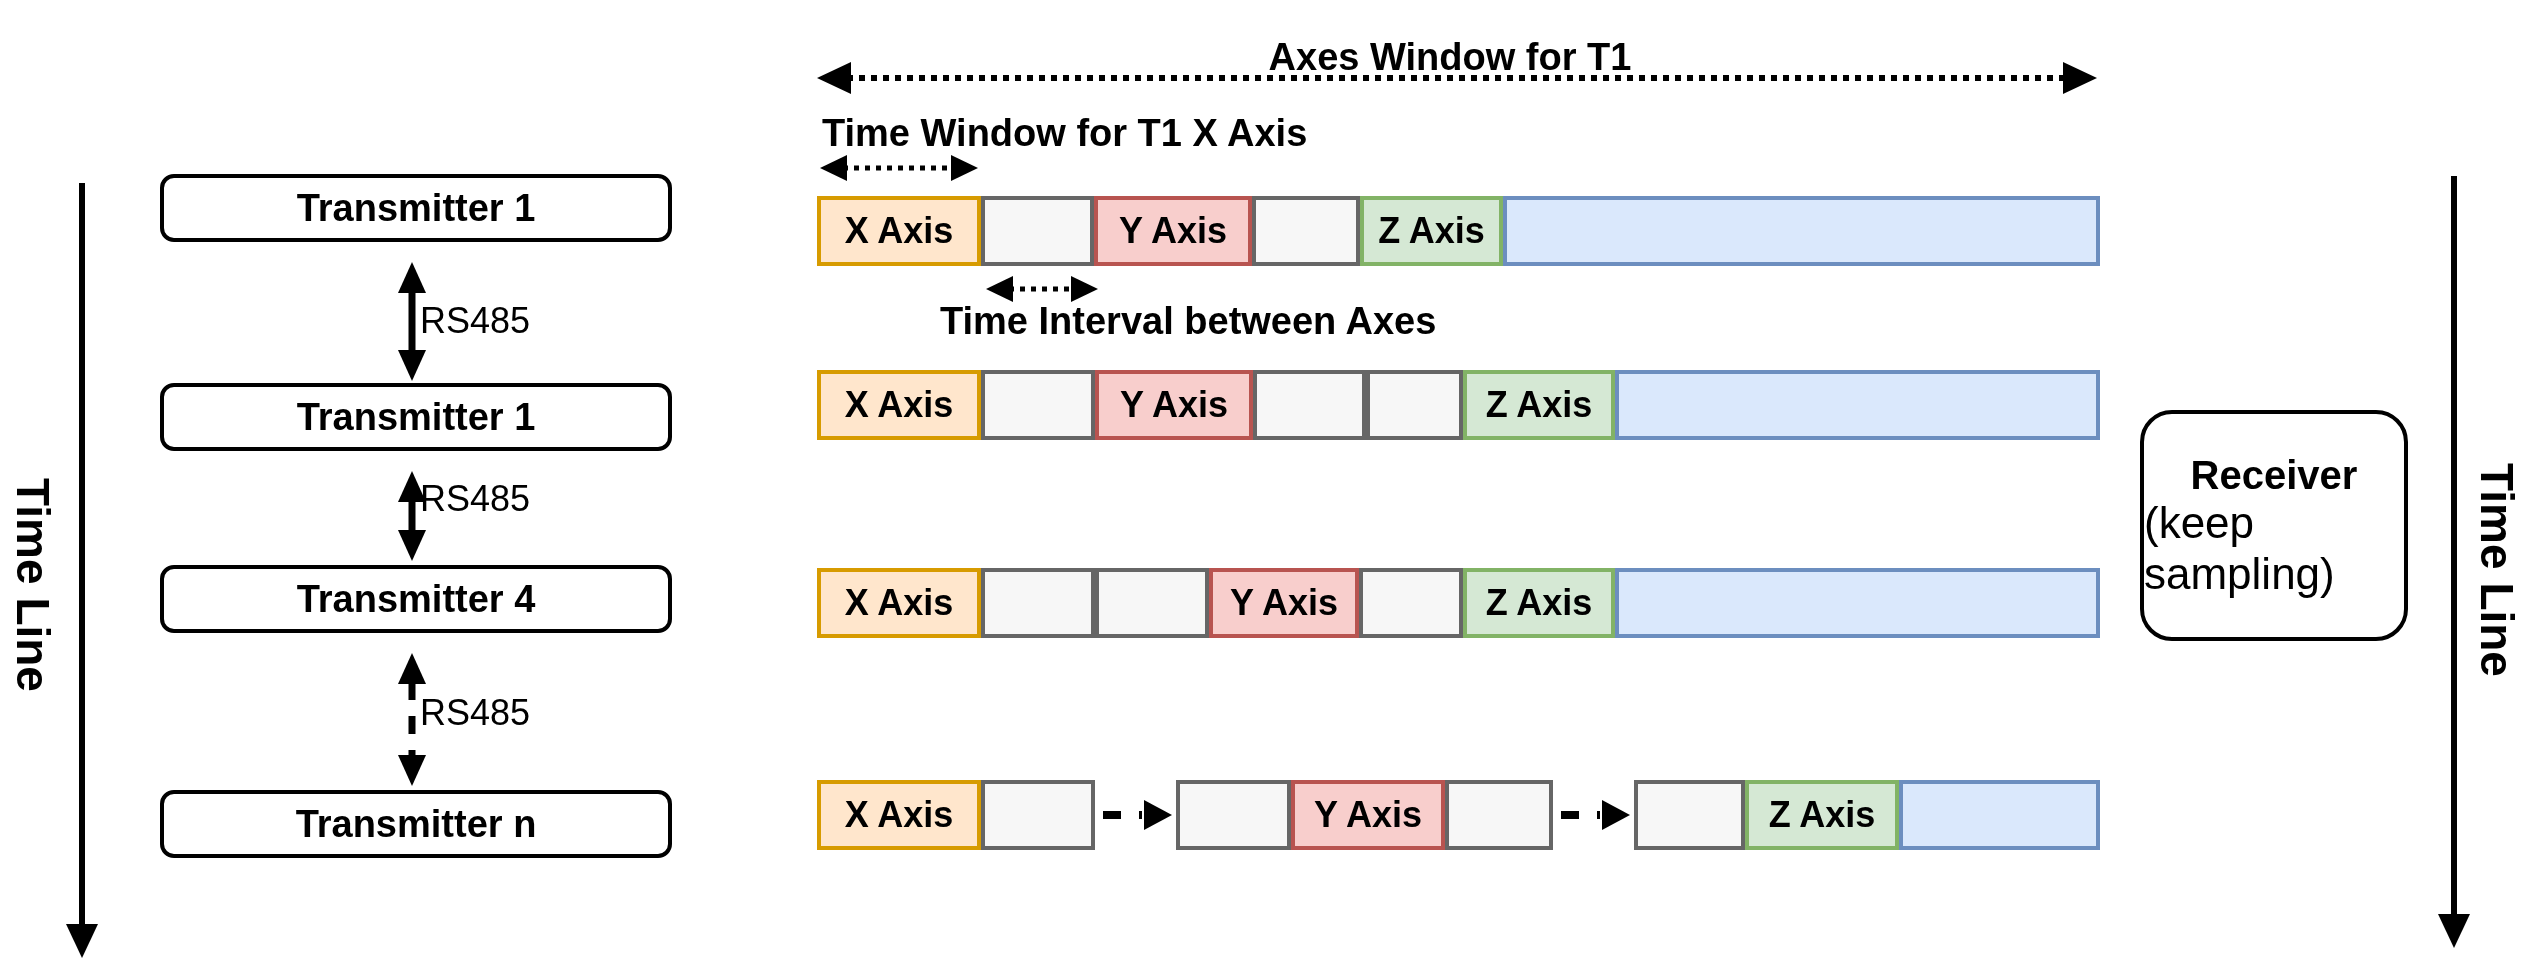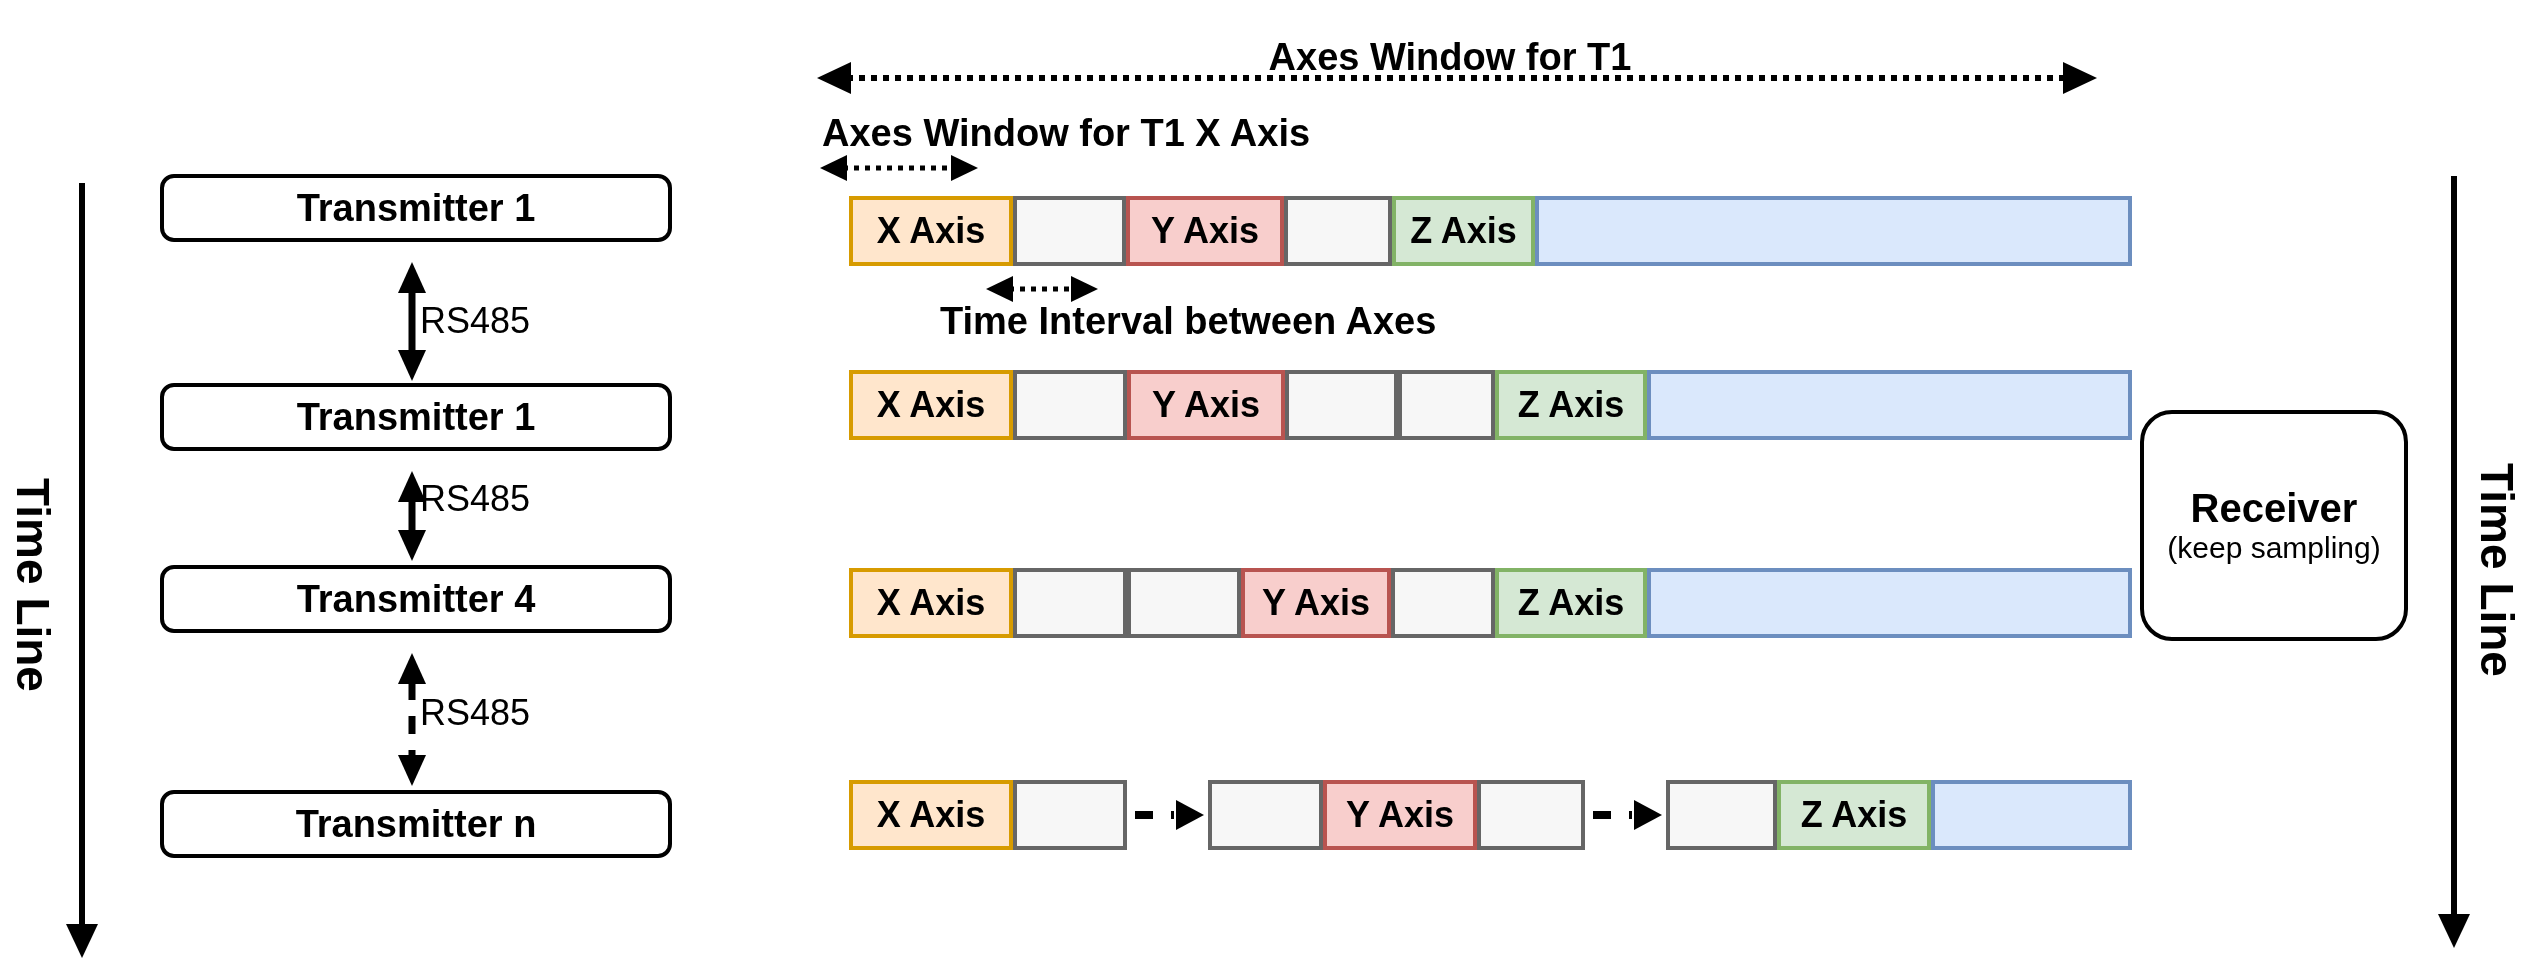--- a/index.html
+++ b/index.html
@@ -7,23 +7,23 @@
        font-family:"Liberation Sans", sans-serif;color:#000;}
   
   #arrows{position:absolute;left:0;top:0;width:2535px;height:979px;}
   
   .node{position:absolute;box-sizing:border-box;background:#fff;border:4px solid #000;
         display:flex;align-items:center;justify-content:center;flex-direction:column;}
   .transmitter{left:160px;width:512px;height:68px;border-radius:14px;
                font-size:38px;font-weight:700;}
   .receiver{left:2140px;top:410px;width:268px;height:231px;border-radius:32px;}
   .receiver .rtitle{font-size:40px;font-weight:700;line-height:1.15;}
-  .receiver .rsub{font-size:30px;font-weight:400;line-height:1.15;}
+  .receiver .rsub{font-size:44px;font-weight:400;line-height:1.15;}
   
-  .bar-row{position:absolute;left:817px;display:flex;height:70px;margin-left:32px;}
+  .bar-row{position:absolute;left:817px;display:flex;height:70px;}
   .seg{height:70px;box-sizing:border-box;border:4px solid #666;flex:0 0 auto;
        display:flex;align-items:center;justify-content:center;
        font-size:36px;font-weight:700;white-space:nowrap;}
   .seg-x{background:var(--x_fill);border-color:var(--x_stroke);}
   .seg-y{background:var(--y_fill);border-color:var(--y_stroke);}
   .seg-z{background:var(--z_fill);border-color:var(--z_stroke);}
   .seg-gap{background:var(--idle_fill);border-color:var(--idle_stroke);}
   .seg-fill{background:var(--window_fill);border-color:var(--window_stroke);}
   .seg-harrow{height:70px;flex:0 0 auto;display:flex;align-items:center;
               justify-content:center;background:transparent;border:none;}
@@ -108,21 +108,21 @@
 <div class="ann rs485" style="top:300px;">RS485</div>
 <div class="ann rs485" style="top:478px;">RS485</div>
 <div class="ann rs485" style="top:692px;">RS485</div>
 
 <div class="node receiver">
   <span class="rtitle">Receiver</span>
   <span class="rsub">(keep sampling)</span>
 </div>
 
 <div class="ann title-top">Axes Window for T1</div>
-<div class="ann xwindow-label">Axes Window for T1 X Axis</div>
+<div class="ann xwindow-label">Time Window for T1 X Axis</div>
 <div class="ann interval-label">Time Interval between Axes</div>
 
 <div class="bar-row" style="top:196px;">
     <div class="seg seg-x" style="width: 164px;">X Axis</div>
     <div class="seg seg-gap" style="width: 113px;"></div>
     <div class="seg seg-y" style="width: 158px;">Y Axis</div>
     <div class="seg seg-gap" style="width: 108px;"></div>
     <div class="seg seg-z" style="width: 143px;">Z Axis</div>
     <div class="seg seg-fill" style="width: 597px;"></div>
   </div>

